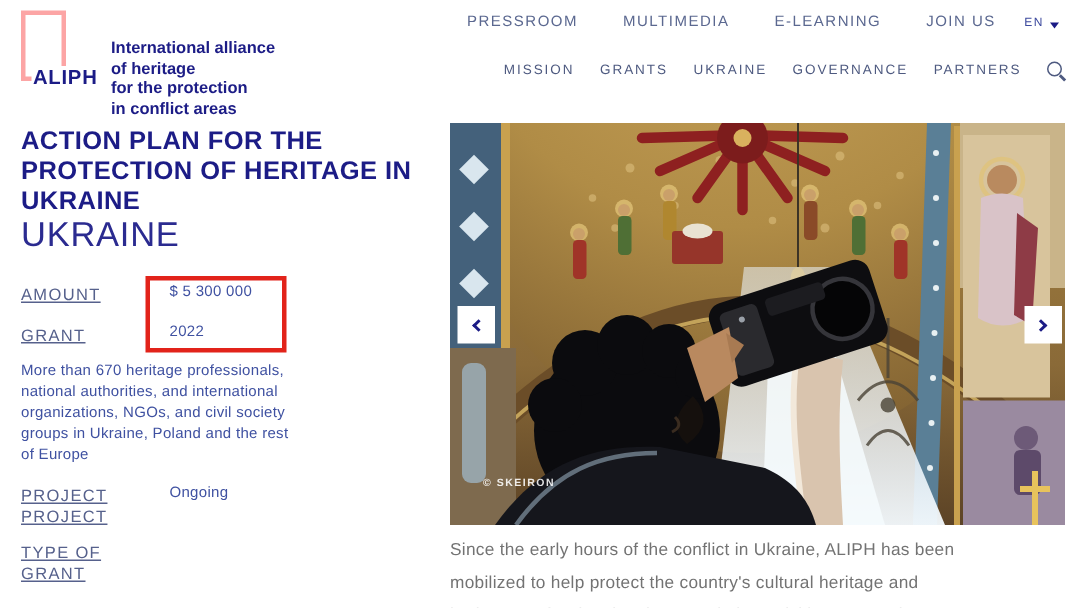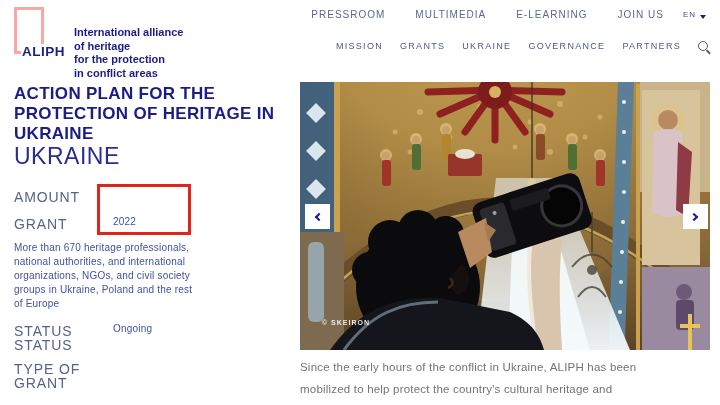--- a/index.html
+++ b/index.html
@@ -22,21 +22,21 @@
   .search-icon { position:relative; width:10px; height:10px; border:1.5px solid #4e5a80; border-radius:50%; display:inline-block; cursor:pointer; }
   .search-icon::after { content:''; position:absolute; width:5px; height:1.5px; background:#4e5a80; right:-4px; bottom:-2px; transform:rotate(45deg); }
 
   
   .info { position:absolute; left:14px; top:84px; width:280px; }
   .title { font-size:17px; line-height:20px; font-weight:bold; letter-spacing:.3px; color:#1c1c86; }
   .country { font-size:23px; line-height:20px; font-weight:normal; letter-spacing:.5px; color:#2b2b90; margin-top:2px; }
 
   .details { position:absolute; left:0; top:104px; width:280px; }
   .detail-row { display:flex; margin-bottom:11px; }
-  .detail-label { width:99px; flex:none; padding-right:13px; font-size:14px; line-height:14px; letter-spacing:.9px; color:#56618c; padding-top:2px; }
+  .detail-label { width:99px; flex:none; padding-right:13px; font-size:11px; line-height:14px; letter-spacing:.9px; color:#56618c; padding-top:2px;text-decoration:underline; }
   .detail-value { width:181px; font-size:10px; line-height:14px; letter-spacing:.2px; color:#3f51a1; }
   .row-amount { margin-bottom:11px; }
   .row-years { margin-bottom:10px; }
   .row-operator { margin-bottom:11px; }
   .row-status { margin-bottom:8px; }
 
   .highlight-box { position:absolute; left:83px; top:100px; width:94px; height:51px; border:3px solid #e2231a; pointer-events:none; }
 
   
   .photo-wrap { position:absolute; left:300px; top:82px; width:410px; height:268px; overflow:hidden; background:#6b4e2c; }
@@ -88,30 +88,31 @@
     <span class="search-icon"></span>
   </nav>
 
   <section class="info">
     <h1 class="title">ACTION PLAN FOR THE PROTECTION OF HERITAGE IN UKRAINE</h1>
     <div class="country">UKRAINE</div>
 
     <div class="details">
       <div class="detail-row row-amount">
         <div class="detail-label">AMOUNT</div>
+        <div class="detail-value">$ 5 300 000</div>
       </div>
       <div class="detail-row row-years">
         <div class="detail-label">GRANT</div>
         <div class="detail-value">2022</div>
       </div>
       <div class="detail-row row-operator">
         <div class="detail-value">More than 670 heritage professionals, national authorities, and international organizations, NGOs, and civil society groups in Ukraine, Poland and the rest of Europe</div>
       </div>
       <div class="detail-row row-status">
-        <div class="detail-label">STATUS STATUS</div>
+        <div class="detail-label">PROJECT PROJECT</div>
         <div class="detail-value">Ongoing</div>
       </div>
       <div class="detail-row">
         <div class="detail-label">TYPE OF GRANT</div>
       </div>
     </div>
 
     <div class="highlight-box"></div>
   </section>
 

